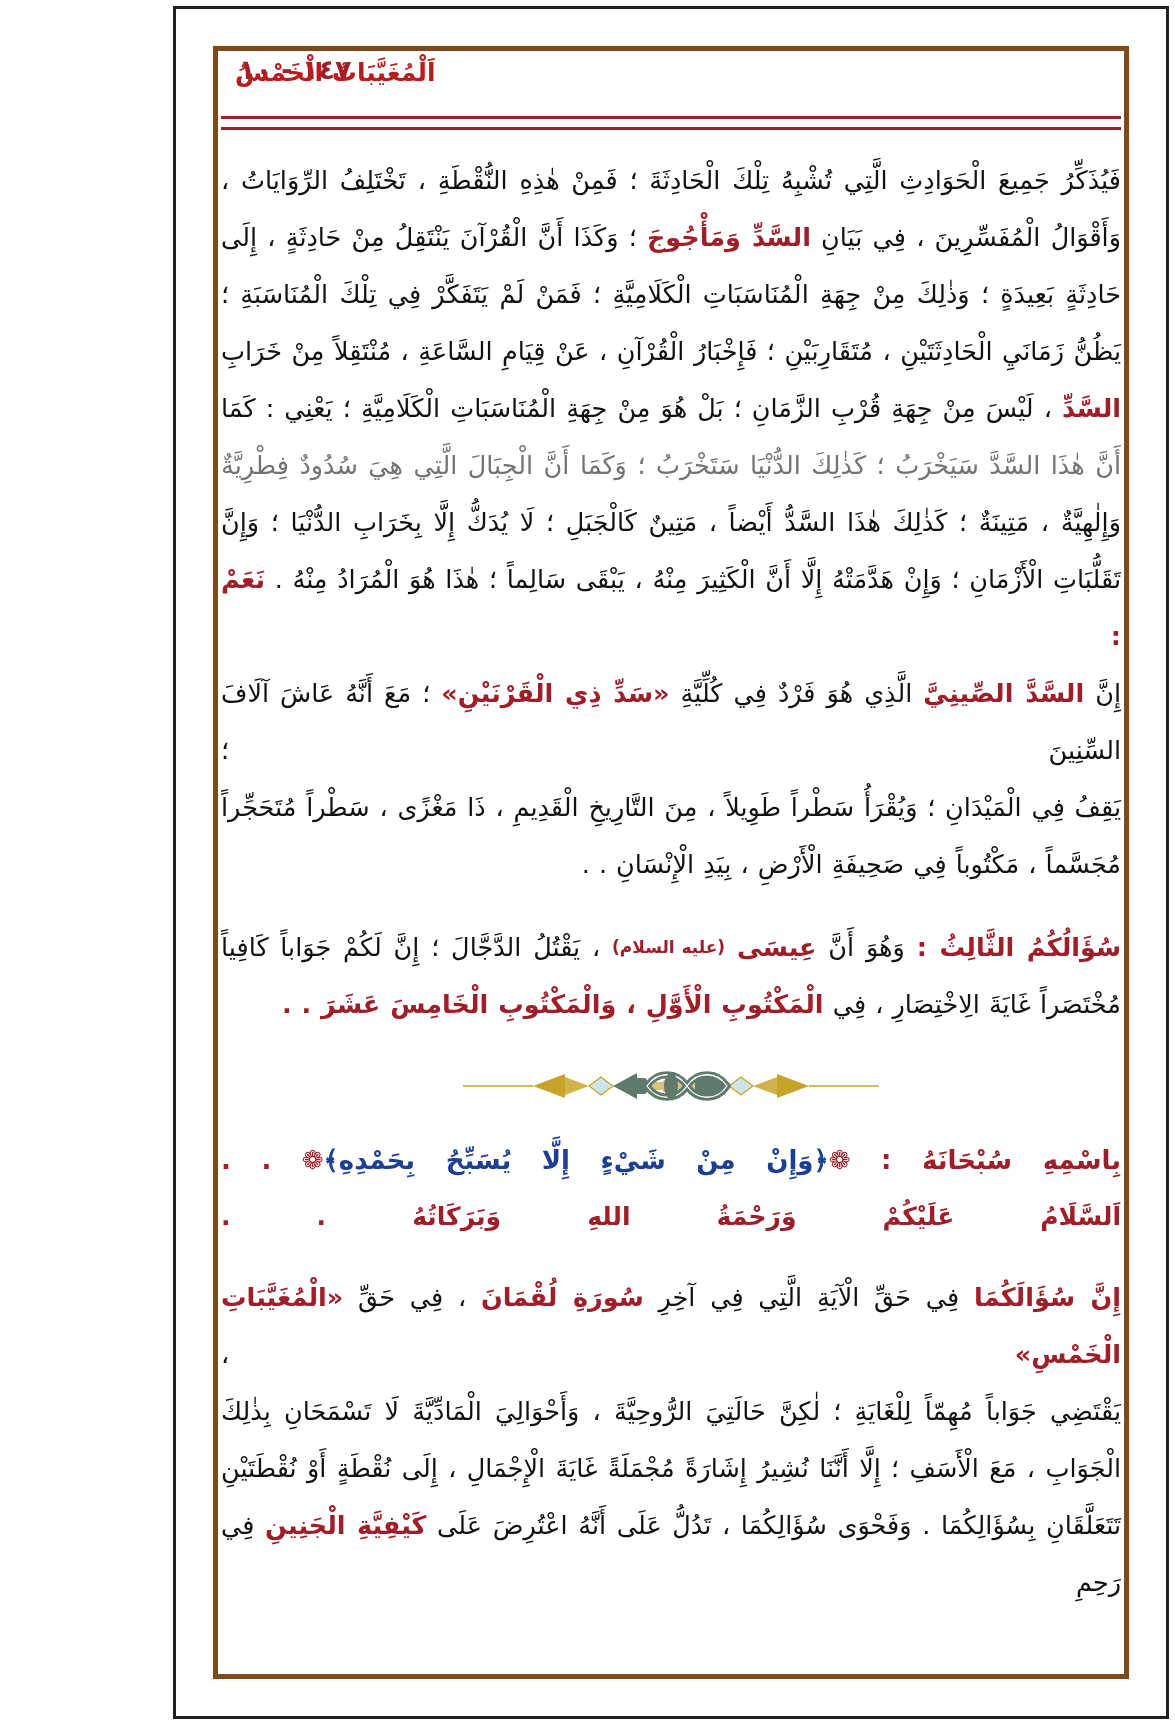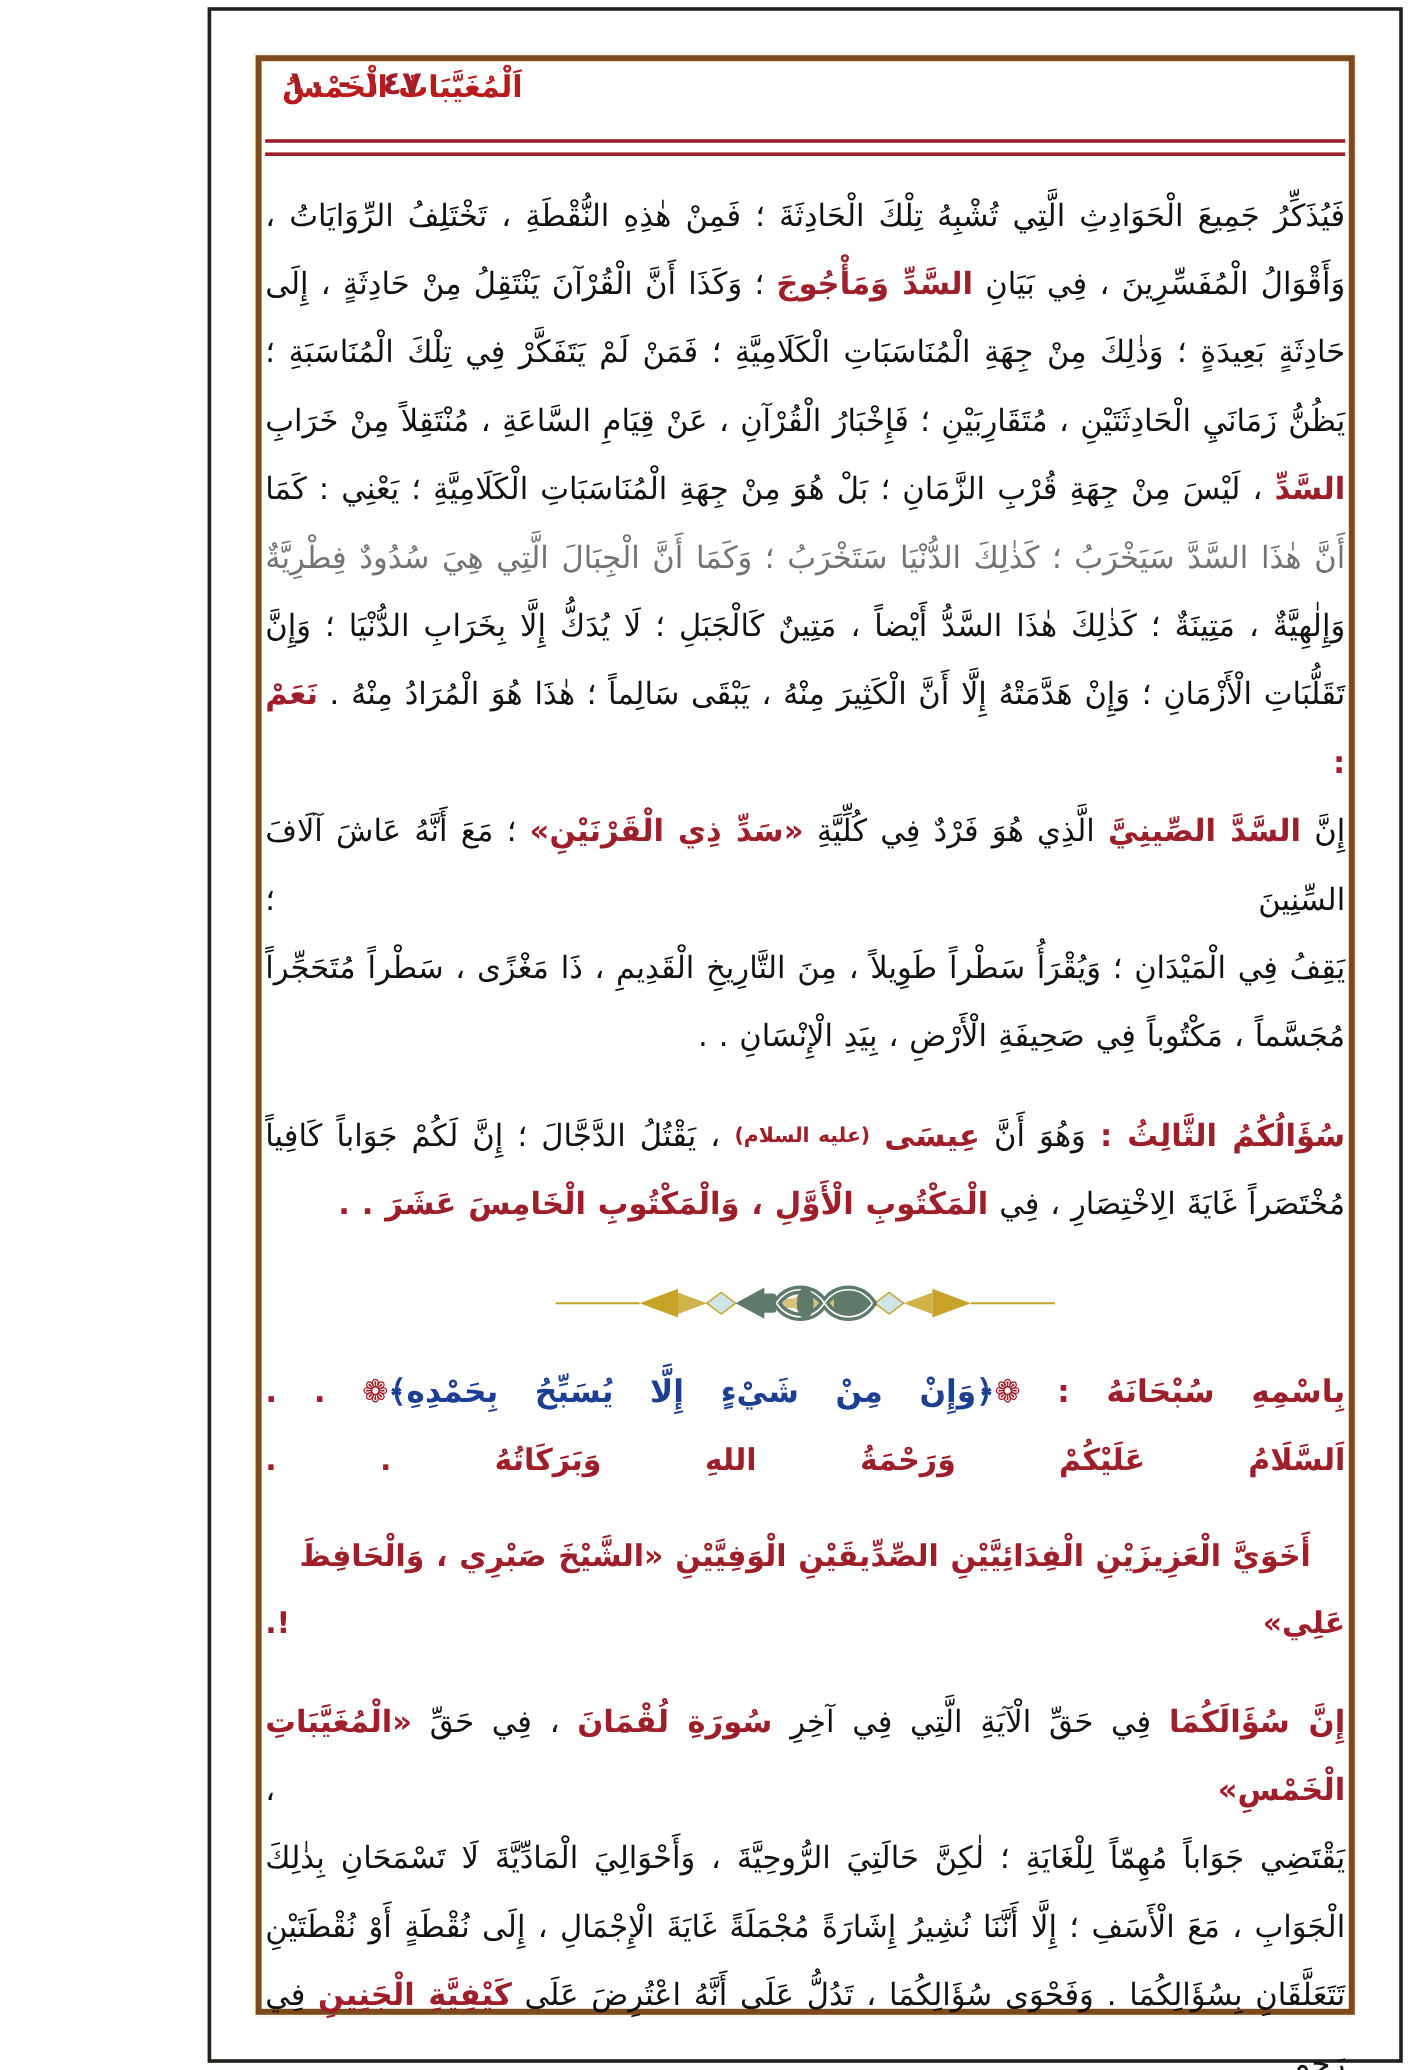--- a/index.html
+++ b/index.html
@@ -275,21 +275,20 @@
         </g>
         <g fill="#5f7a6b">
           <ellipse cx="210" cy="23" rx="7" ry="13"></ellipse>
         </g>
       </svg>
 
       <p class="centered-line"><span style="color: rgb(158, 31, 41); font-weight: bold;">بِاسْمِهِ سُبْحَانَهُ : </span><span style="color: rgb(158, 31, 41); font-weight: bold;">❁</span><span style="color: rgb(28, 63, 148); font-weight: bold;">﴿وَإِنْ مِنْ شَيْءٍ إِلَّا يُسَبِّحُ بِحَمْدِهِ﴾</span><span style="color: rgb(158, 31, 41); font-weight: bold;">❁</span><span style="color: rgb(158, 31, 41); font-weight: bold;"> . .</span></p>
 
       <p class="salutation">اَلسَّلَامُ عَلَيْكُمْ وَرَحْمَةُ اللهِ وَبَرَكَاتُهُ . .</p>
 
-      <p class="addressee">أَخَوَيَّ الْعَزِيزَيْنِ الْفِدَائِيَّيْنِ الصِّدِّيقَيْنِ الْوَفِيَّيْنِ «الشَّيْخَ صَبْرِي ، وَالْحَافِظَ عَلِي» !.</p>
 
       <div class="gap-sm"></div>
 
       <p class="para">
           <span style="display: block; text-align: justify; text-align-last: justify;"><span style="color: rgb(158, 31, 41); font-weight: bold;">إِنَّ سُؤَالَكُمَا</span><span style="color: rgb(17, 17, 17);"> فِي حَقِّ الْآيَةِ الَّتِي فِي آخِرِ </span><span style="color: rgb(158, 31, 41); font-weight: bold;">سُورَةِ لُقْمَانَ</span><span style="color: rgb(17, 17, 17);"> ، فِي حَقِّ </span><span style="color: rgb(158, 31, 41); font-weight: bold;">«الْمُغَيَّبَاتِ الْخَمْسِ»</span><span style="color: rgb(17, 17, 17);"> ،</span></span>
           <span style="display: block; text-align: justify; text-align-last: justify;"><span style="color: rgb(17, 17, 17);">يَقْتَضِي جَوَاباً مُهِمّاً لِلْغَايَةِ ؛ لٰكِنَّ حَالَتِيَ الرُّوحِيَّةَ ، وَأَحْوَالِيَ الْمَادِّيَّةَ لَا تَسْمَحَانِ بِذٰلِكَ</span></span>
           <span style="display: block; text-align: justify; text-align-last: justify;"><span style="color: rgb(17, 17, 17);">الْجَوَابِ ، مَعَ الْأَسَفِ ؛ إِلَّا أَنَّنَا نُشِيرُ إِشَارَةً مُجْمَلَةً غَايَةَ الْإِجْمَالِ ، إِلَى نُقْطَةٍ أَوْ نُقْطَتَيْنِ</span></span>
           <span style="display: block; text-align: justify; text-align-last: right;"><span style="color: rgb(17, 17, 17);">تَتَعَلَّقَانِ بِسُؤَالِكُمَا . وَفَحْوَى سُؤَالِكُمَا ، تَدُلُّ عَلَى أَنَّهُ اعْتُرِضَ عَلَى </span><span style="color: rgb(158, 31, 41); font-weight: bold;">كَيْفِيَّةِ الْجَنِينِ</span><span style="color: rgb(17, 17, 17);"> فِي رَحِمِ</span></span>
         </p>
 

